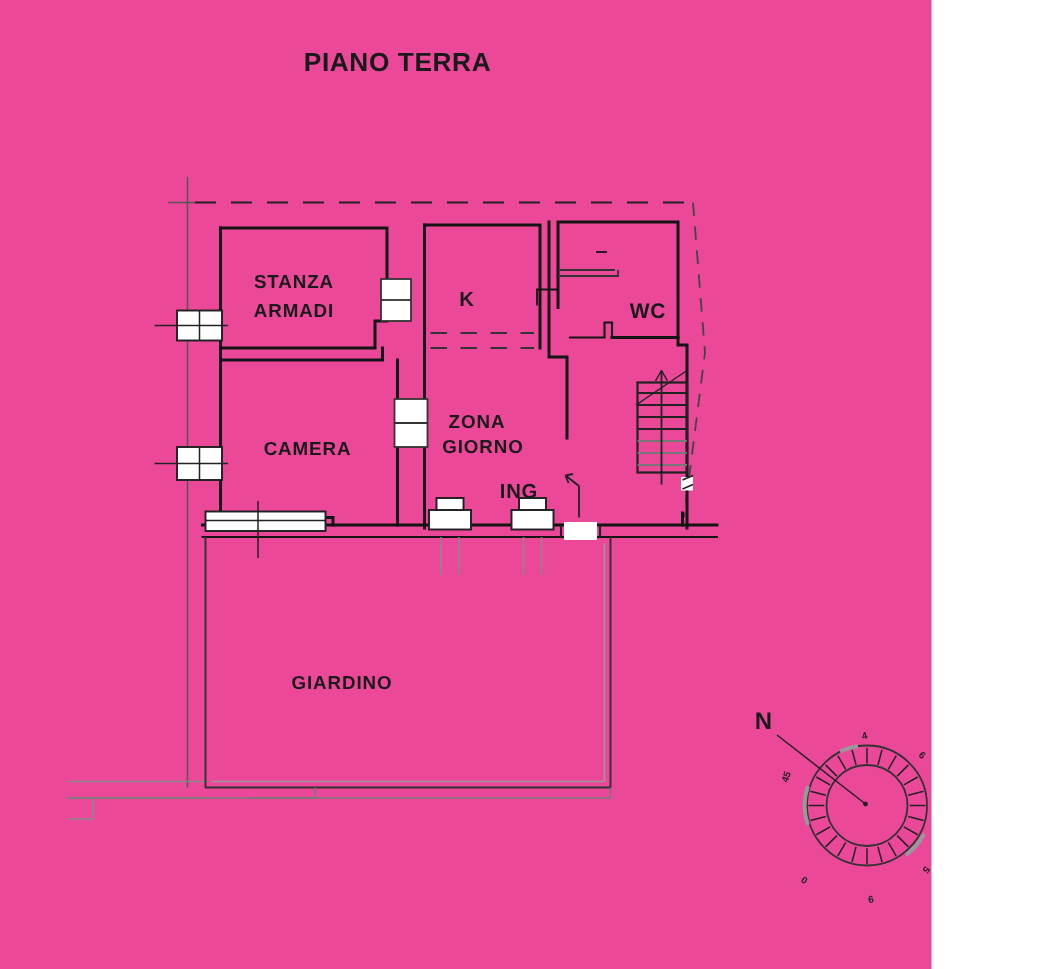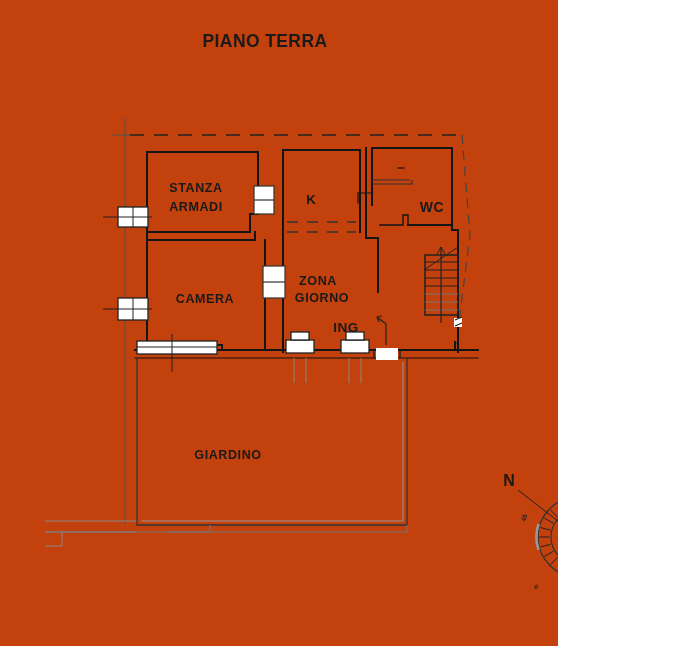--- a/index.html
+++ b/index.html
@@ -1,16 +1,16 @@
 <!DOCTYPE html>
 <html><head>
 <meta charset="utf-8">
 <style>
   html,body{margin:0;padding:0;background:#fff;}
-  .page{position:relative;width:558px;height:646px;background:#c2410c;overflow:hidden;
+  .page{position:relative;width:621px;height:646px;background:#ec4899;overflow:hidden;
         font-family:"Liberation Sans", sans-serif;}
   svg{display:block;}
   text{font-family:"Liberation Sans", sans-serif;fill:#1a1a1a;}
   .title{font-size:17.5px;font-weight:700;letter-spacing:.4px;}
   .room{font-size:12.5px;font-weight:700;letter-spacing:.6px;}
   .room-k{font-size:13.5px;font-weight:700;}
   .room-wc{font-size:14px;font-weight:700;letter-spacing:.5px;}
   .room-ing{font-size:13.5px;font-weight:700;letter-spacing:.5px;}
   .north{font-size:16px;font-weight:700;}
   .dial{font-size:6.5px;font-weight:700;fill:#222;}

